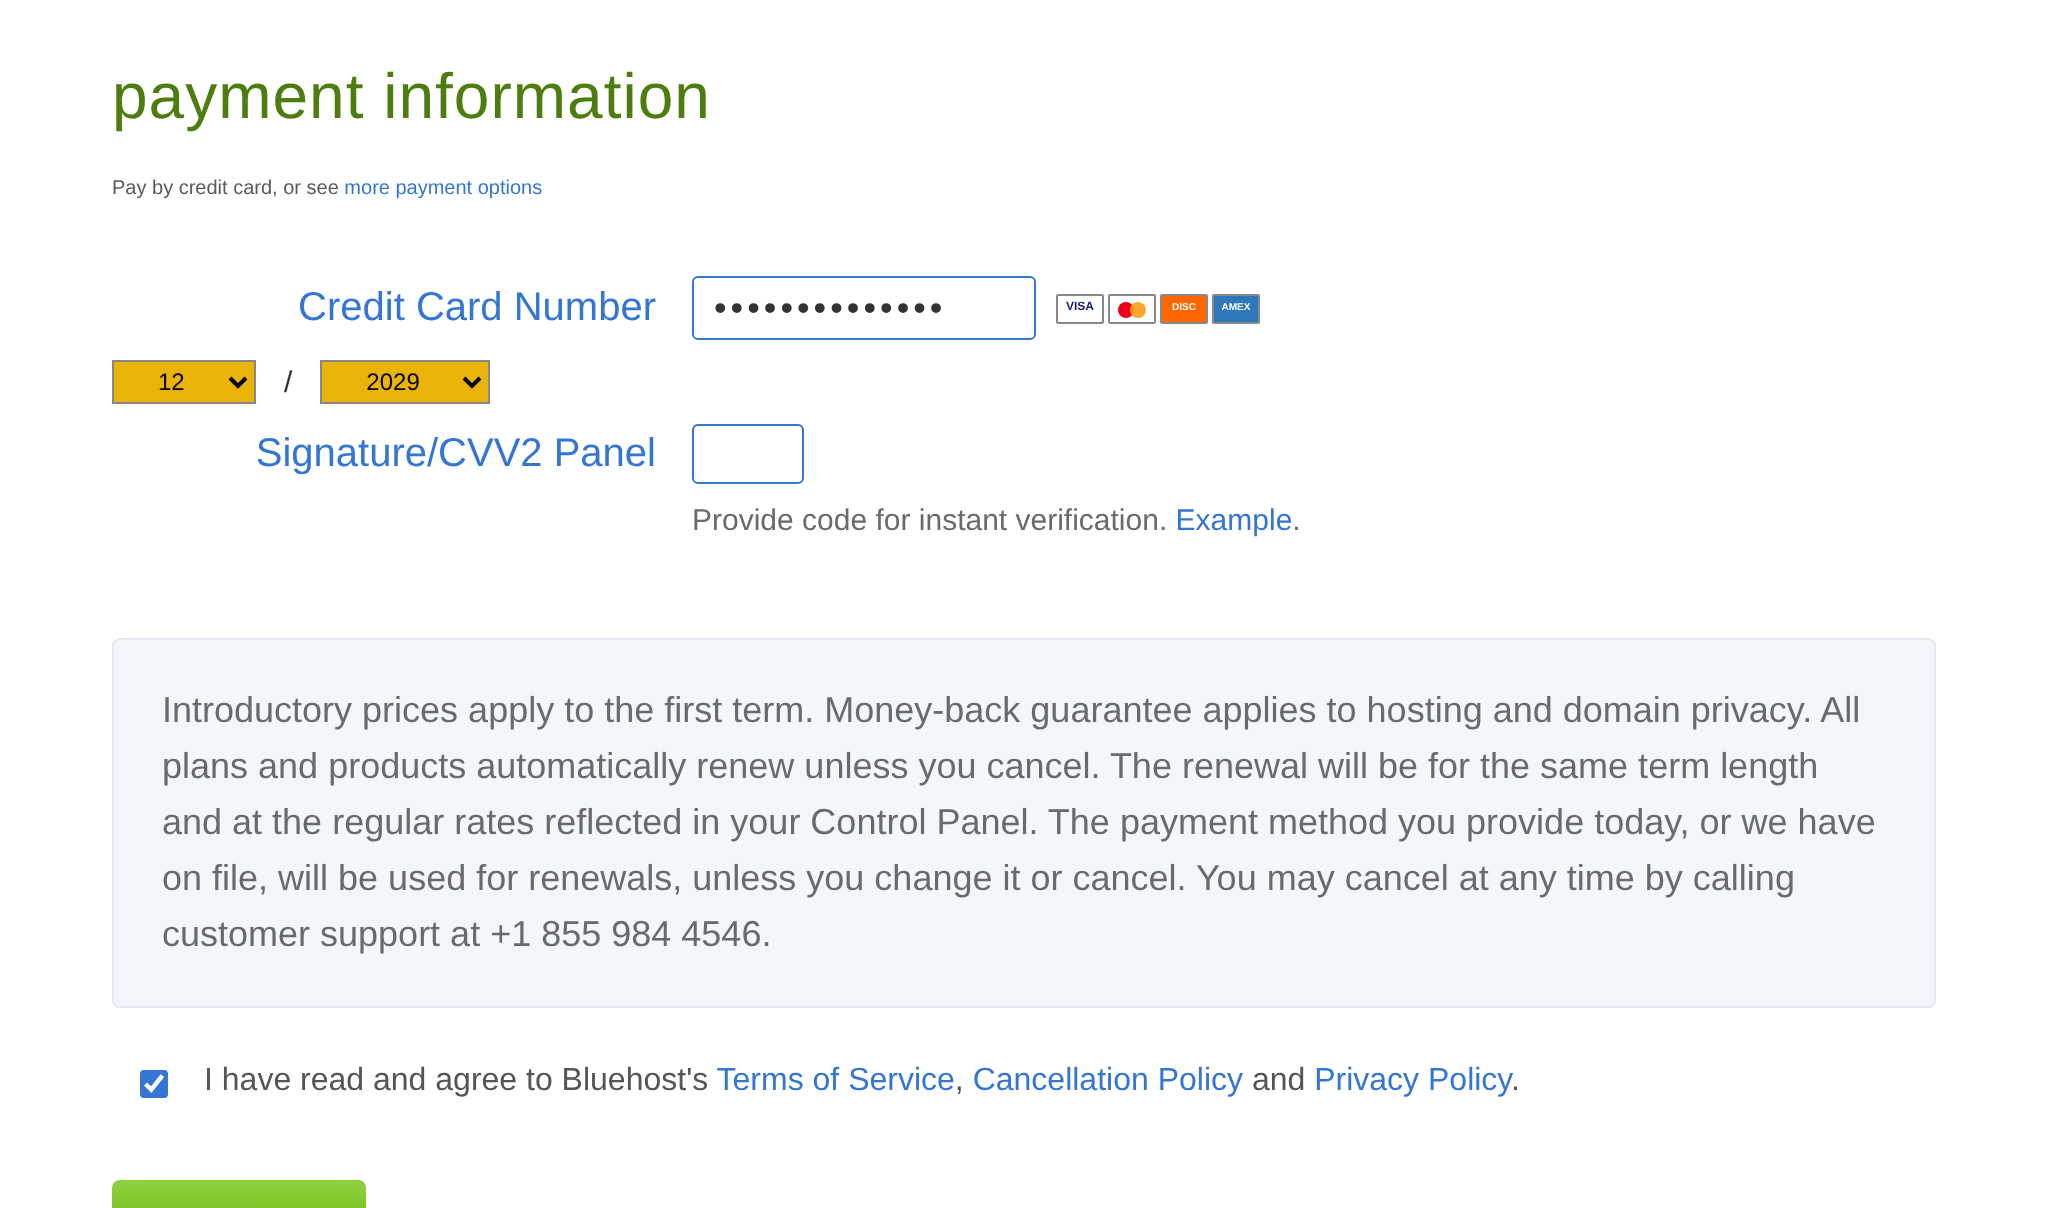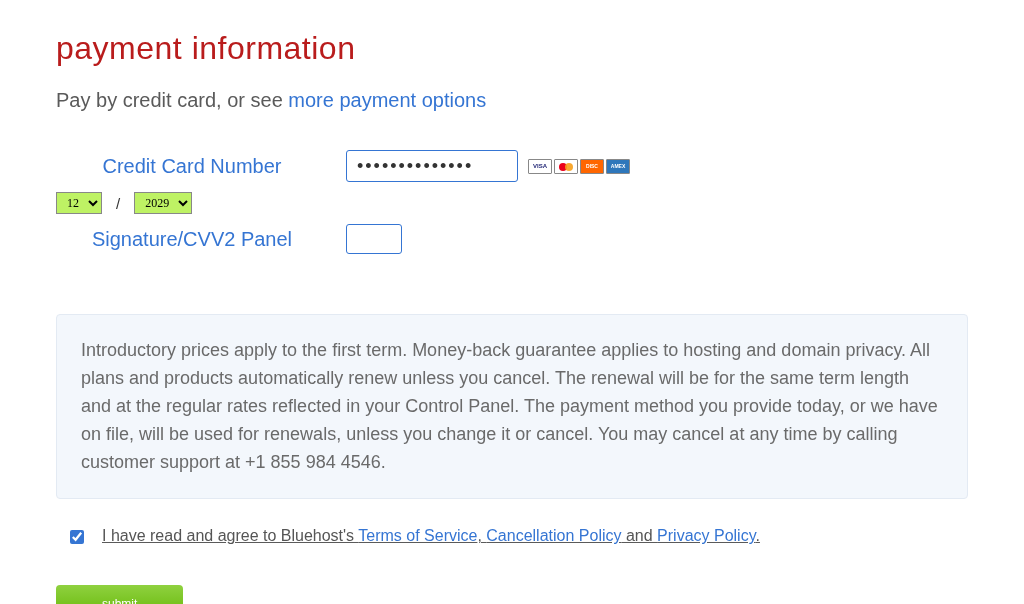--- a/index.html
+++ b/index.html
@@ -4,40 +4,40 @@
 <style>
   * { box-sizing: border-box; margin: 0; padding: 0; }
   body {
     font-family: -apple-system, BlinkMacSystemFont, "Segoe UI", Arial, sans-serif;
     background: #fff;
     padding: 30px 56px;
     color: #5a5a5a;
     font-size: 15px;
   }
   h1.title {
-    color: #b91c1c;
+    color: #4d7c0f;
     font-weight: 300;
     font-size: 32px;
     letter-spacing: 0.5px;
     margin-bottom: 22px;
   }
   .subline {
     color: #5a5a5a;
-    font-size: 20px;
+    font-size: 10px;
     margin-bottom: 38px;
   }
   .subline a { color: #3575d3; text-decoration: none; }
   .form-row {
     display: flex;
     align-items: center;
     margin-bottom: 10px;
   }
   .form-label {
     width: 290px;
-    text-align: center;
+    text-align: right;
     color: #3575d3;
     font-size: 20px;
     font-weight: 400;
     padding-right: 18px;
   }
   .form-field { display: flex; align-items: center; gap: 10px; }
   input[type="password"].cc {
     width: 172px;
     height: 32px;
     border: 1px solid #3575d3;
@@ -71,23 +71,22 @@
     content:""; position:absolute; width:8px; height:8px; border-radius:50%; top:3px;
   }
   .mc::before{ left:4px; background:#eb001b; }
   .mc::after { right:4px; background:#f79e1b; opacity:0.9; }
   .disc { background:#ff6600; color:#fff; font-size:5px; }
   .amex { background:#2e77bb; color:#fff; font-size:5px; }
   select.exp {
     height: 22px;
     border: 1px solid #888;
     font-size: 12px;
-    padding: 0 6px;
-    background: #bef264;
-    font-family: Liberation Serif, serif;
+    padding: 0 18px;
+    background: #eab308;
   }
   .slash { margin: 0 4px; color:#333; }
   input.cvv {
     width: 56px;
     height: 30px;
     border: 1px solid #3575d3;
     border-radius: 3px;
     padding: 4px 6px;
     font-size: 14px;
     outline: none;
@@ -109,21 +108,20 @@
     font-size: 18px;
     line-height: 1.55;
     margin-bottom: 28px;
   }
   .agree-row {
     display:flex;
     align-items:flex-start;
     gap: 18px;
     padding-left: 14px;
     margin-bottom: 40px;
-    text-decoration: underline;
   }
   .agree-row input[type="checkbox"]{
     width:14px; height:14px;
     accent-color:#3575d3;
     margin-top:3px;
   }
   .agree-text { color:#555; font-size:16px; }
   .agree-text a { color:#3575d3; text-decoration:none; }
   button.submit {
     background: linear-gradient(#8fd13f, #5fb400);
@@ -177,20 +175,23 @@
 
 <div class="form-row">
   <div class="form-label">Signature/CVV2 Panel</div>
   <div class="form-field">
     <input type="text" class="cvv" value="" style="">
   </div>
 </div>
 
 <div class="helper-row">
   <div class="helper-spacer"></div>
+  <div class="helper-text">
+    <span>Provide code for instant verification. </span><a href="#">Example</a><span>.</span>
+  </div>
 </div>
 
 <div class="notice-box">Introductory prices apply to the first term. Money-back guarantee applies to hosting and domain privacy. All plans and products automatically renew unless you cancel. The renewal will be for the same term length and at the regular rates reflected in your Control Panel. The payment method you provide today, or we have on file, will be used for renewals, unless you change it or cancel. You may cancel at any time by calling customer support at +1 855 984 4546.</div>
 
 <div class="agree-row">
   <input type="checkbox" checked="" style="">
   <div class="agree-text">
     <span>I have read and agree to Bluehost's </span><a href="#">Terms of Service</a><span>, </span><a href="#">Cancellation Policy</a><span> and </span><a href="#">Privacy Policy</a><span>.</span>
   </div>
 </div>

